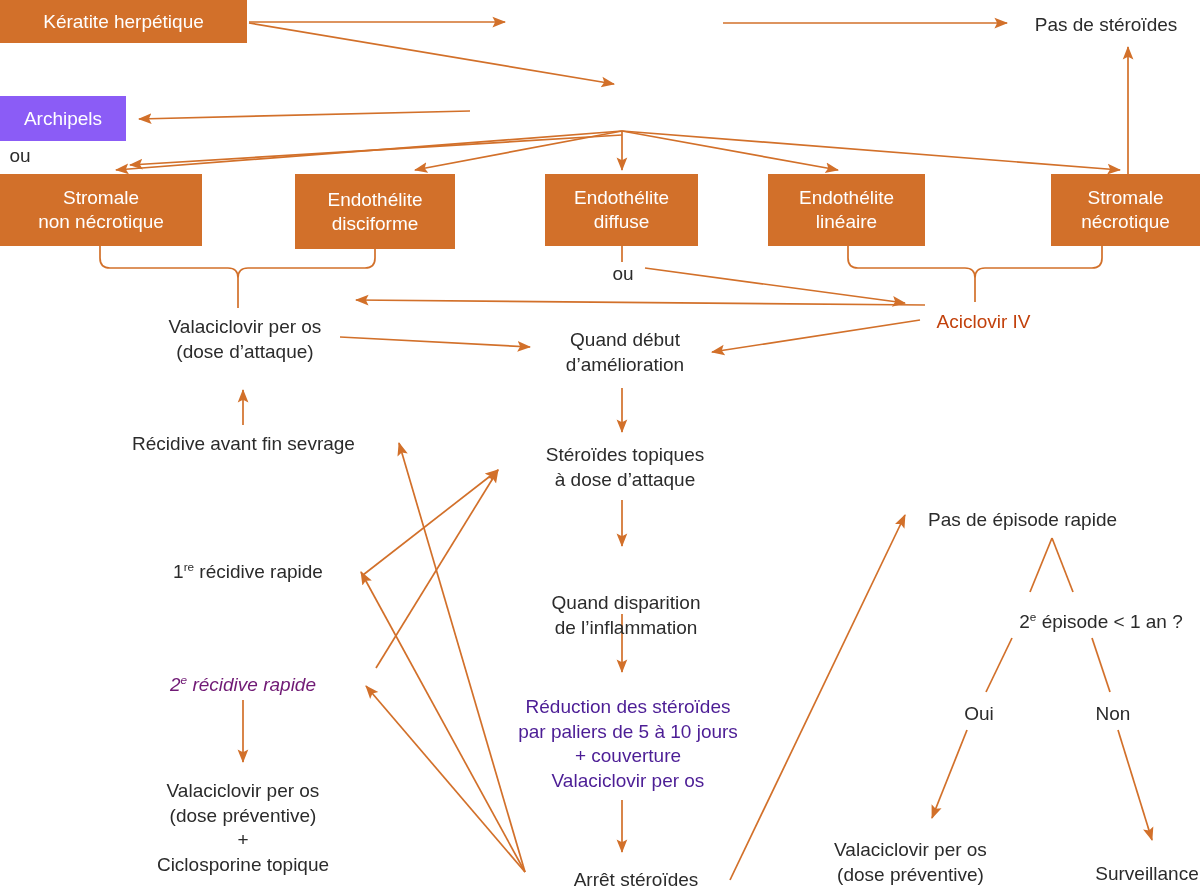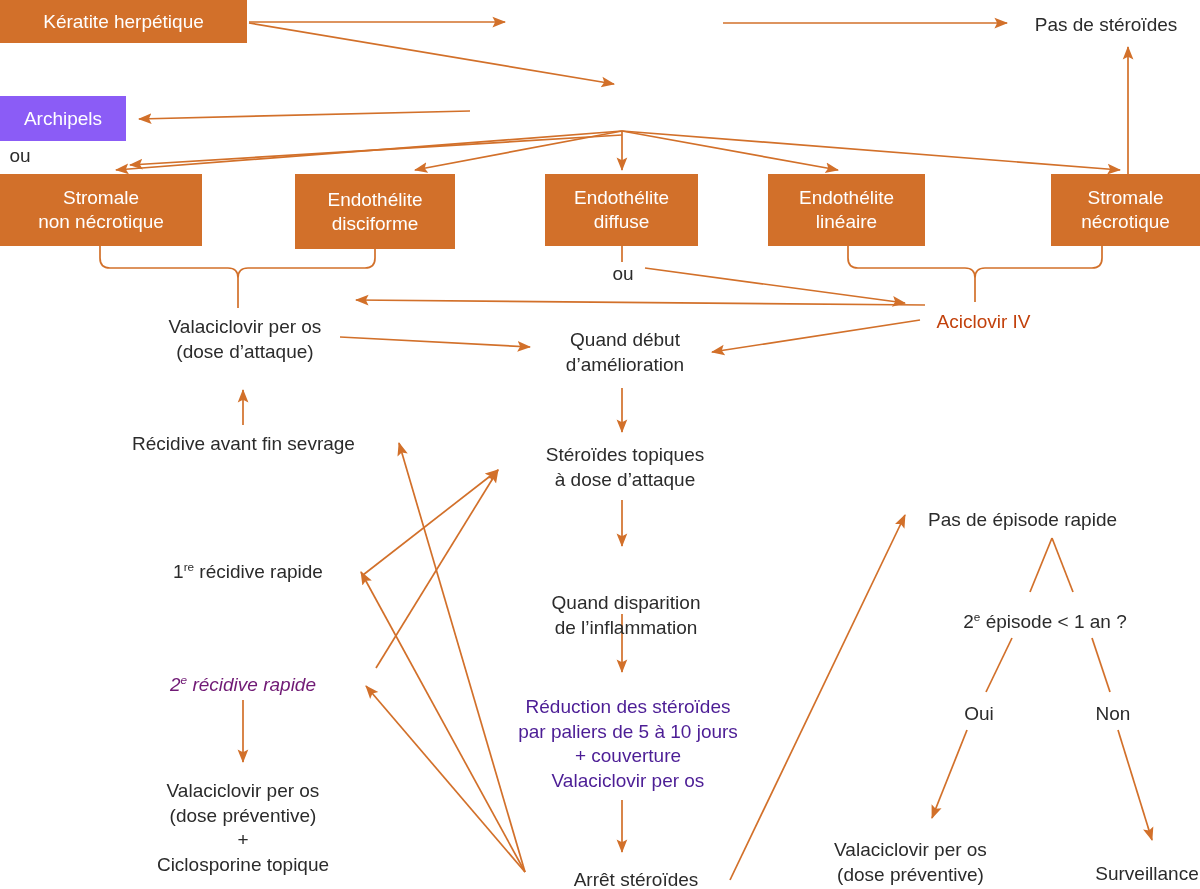--- a/index.html
+++ b/index.html
@@ -134,21 +134,21 @@
   <div class="lbl" style="left: 926px; top: 310px; width: 115px; color: #c2410c;">Aciclovir IV</div>
   <div class="lbl" style="left: 545px; top: 328px; width: 160px; color: rgb(43, 43, 43);">Quand début
 d’amélioration</div>
   <div class="lbl" style="left: 127px; top: 432px; width: 233px; color: rgb(43, 43, 43);">Récidive avant fin sevrage</div>
   <div class="lbl" style="left: 530px; top: 443px; width: 190px; color: rgb(43, 43, 43);">Stéroïdes topiques
 à dose d’attaque</div>
   <div class="lbl" style="left: 925px; top: 508px; width: 195px; color: rgb(43, 43, 43);">Pas de épisode rapide</div>
   <div class="lbl" style="left: 168px; top: 560px; width: 160px; color: rgb(43, 43, 43);">1<sup>re</sup> récidive rapide</div>
   <div class="lbl" style="left: 531px; top: 557px; width: 190px; color: rgb(43, 43, 43); margin-top: 34px;">Quand disparition
 de l’inflammation</div>
-  <div class="lbl" style="left: 950px; top: 610px; width: 190px; color: rgb(43, 43, 43);">2<sup>e</sup> épisode &lt;  1 an ?</div>
+  <div class="lbl" style="left: 1006px; top: 610px; width: 190px; color: rgb(43, 43, 43);">2<sup>e</sup> épisode &lt;  1 an ?</div>
   <div class="lbl" style="left: 163px; top: 673px; width: 160px; color: #701a75; font-style: italic;">2<sup>e</sup> récidive rapide</div>
   <div class="lbl" style="left: 508px; top: 695px; width: 240px; color: #4c1d95;">Réduction des stéroïdes
 par paliers de 5 à 10 jours
 + couverture
 Valaciclovir per os</div>
   <div class="lbl" style="left: 954px; top: 702px; width: 50px; color: rgb(43, 43, 43);">Oui</div>
   <div class="lbl" style="left: 1088px; top: 702px; width: 50px; color: rgb(43, 43, 43);">Non</div>
   <div class="lbl" style="left: 148px; top: 779px; width: 190px; color: rgb(43, 43, 43);">Valaciclovir per os
 (dose préventive)
 +

